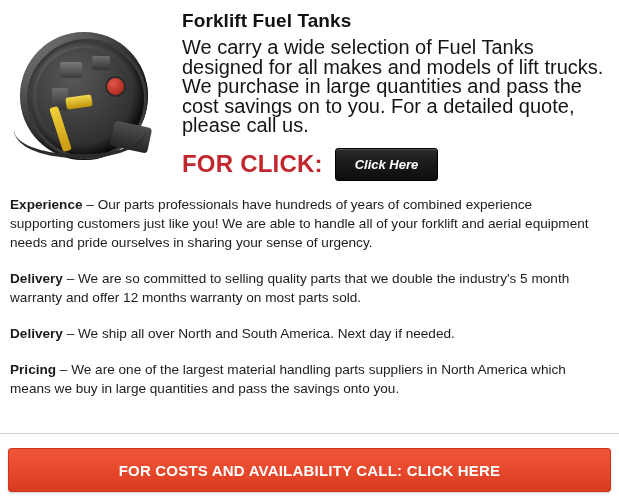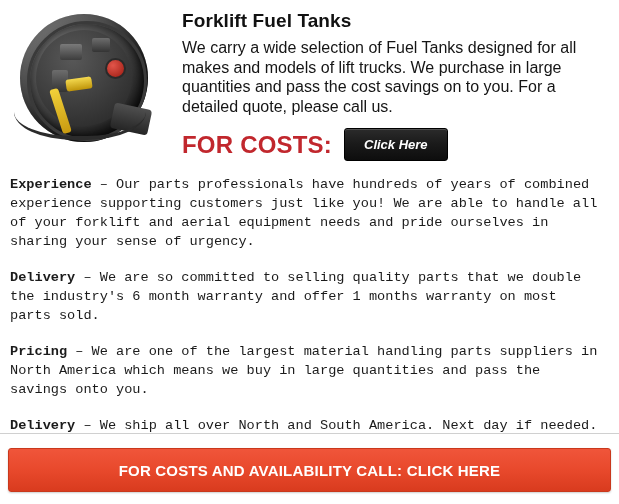--- a/index.html
+++ b/index.html
@@ -17,21 +17,21 @@
   .page {
     position: relative;
     width: 619px;
     height: 504px;
     box-sizing: border-box;
   }
 
   
   .top {
     display: flex;
-    align-items: flex-start;
+    align-items: center;
     padding: 8px 10px 0 8px;
     box-sizing: border-box;
   }
   .photo-wrap {
     width: 170px;
     flex: 0 0 170px;
     padding-top: 2px;
   }
   .photo {
     width: 160px;
@@ -124,21 +124,21 @@
   }
   h1.title {
     margin: 2px 0 6px 0;
     font-size: 19px;
     font-weight: bold;
     letter-spacing: .1px;
     color: #111;
   }
   p.lede {
     margin: 0;
-    font-size: 16px;
+    font-size: 20px;
     line-height: 19.5px;
     color: #151515;
   }
 
   .prices-row {
     display: flex;
     align-items: center;
     margin-top: 12px;
   }
   .prices-label {
@@ -159,21 +159,20 @@
     border-radius: 3px;
     cursor: pointer;
     box-shadow: 0 1px 0 rgba(255,255,255,.18) inset;
     font-style: italic;
   }
 
   
   .body {
     padding: 14px 20px 0 10px;
     box-sizing: border-box;
-    font-family: Liberation Mono, monospace;
   }
   .para {
     margin: 0 0 17px 0;
     font-size: 13.6px;
     line-height: 19px;
     color: #1b1b1b;
   }
   .para .lead {
     font-weight: bold;
   }
@@ -229,44 +228,44 @@
         <div class="yellow-handle"></div>
         <div class="hose"></div>
       </div>
     </div>
 
     <div class="intro">
       <h1 class="title">Forklift Fuel Tanks</h1>
       <p class="lede">We carry a wide selection of Fuel Tanks designed for all makes and models of lift trucks.  We purchase in large quantities and pass the cost savings on to you.  For a detailed quote, please call us.</p>
 
       <div class="prices-row">
-        <div class="prices-label">FOR COSTS:</div>
+        <div class="prices-label">FOR CLICK:</div>
         <div class="click-btn">Click Here</div>
       </div>
     </div>
 
   </div>
 
   <div class="body">
 
     <p class="para">
       <span class="lead">Experience</span><span> – Our parts professionals have hundreds of years of combined experience supporting customers just like you!  We are able to handle all of your forklift and aerial equipment needs and pride ourselves in sharing your sense of urgency.</span>
     </p>
 
 
     <p class="para">
-      <span class="lead">Delivery</span><span> – We are so committed to selling quality parts that we double the industry's 6 month warranty and offer 1 months warranty on most parts sold.</span>
+      <span class="lead">Delivery</span><span> – We are so committed to selling quality parts that we double the industry's 5 month warranty and offer 12 months warranty on most parts sold.</span>
+    </p>
+
+    <p class="para">
+      <span class="lead">Delivery</span><span> – We ship all over North and South America.  Next day if needed.</span>
     </p>
 
     <p class="para">
       <span class="lead">Pricing</span><span> – We are one of the largest material handling parts suppliers in North America which means we buy in large quantities and pass the savings onto you.</span>
-    </p>
-
-    <p class="para">
-      <span class="lead">Delivery</span><span> – We ship all over North and South America.  Next day if needed.</span>
     </p>
 
   </div>
 
   <div class="divider"></div>
 
   <div class="cta-bar">
     <span>FOR COSTS AND AVAILABILITY CALL: CLICK HERE</span>
   </div>
 

